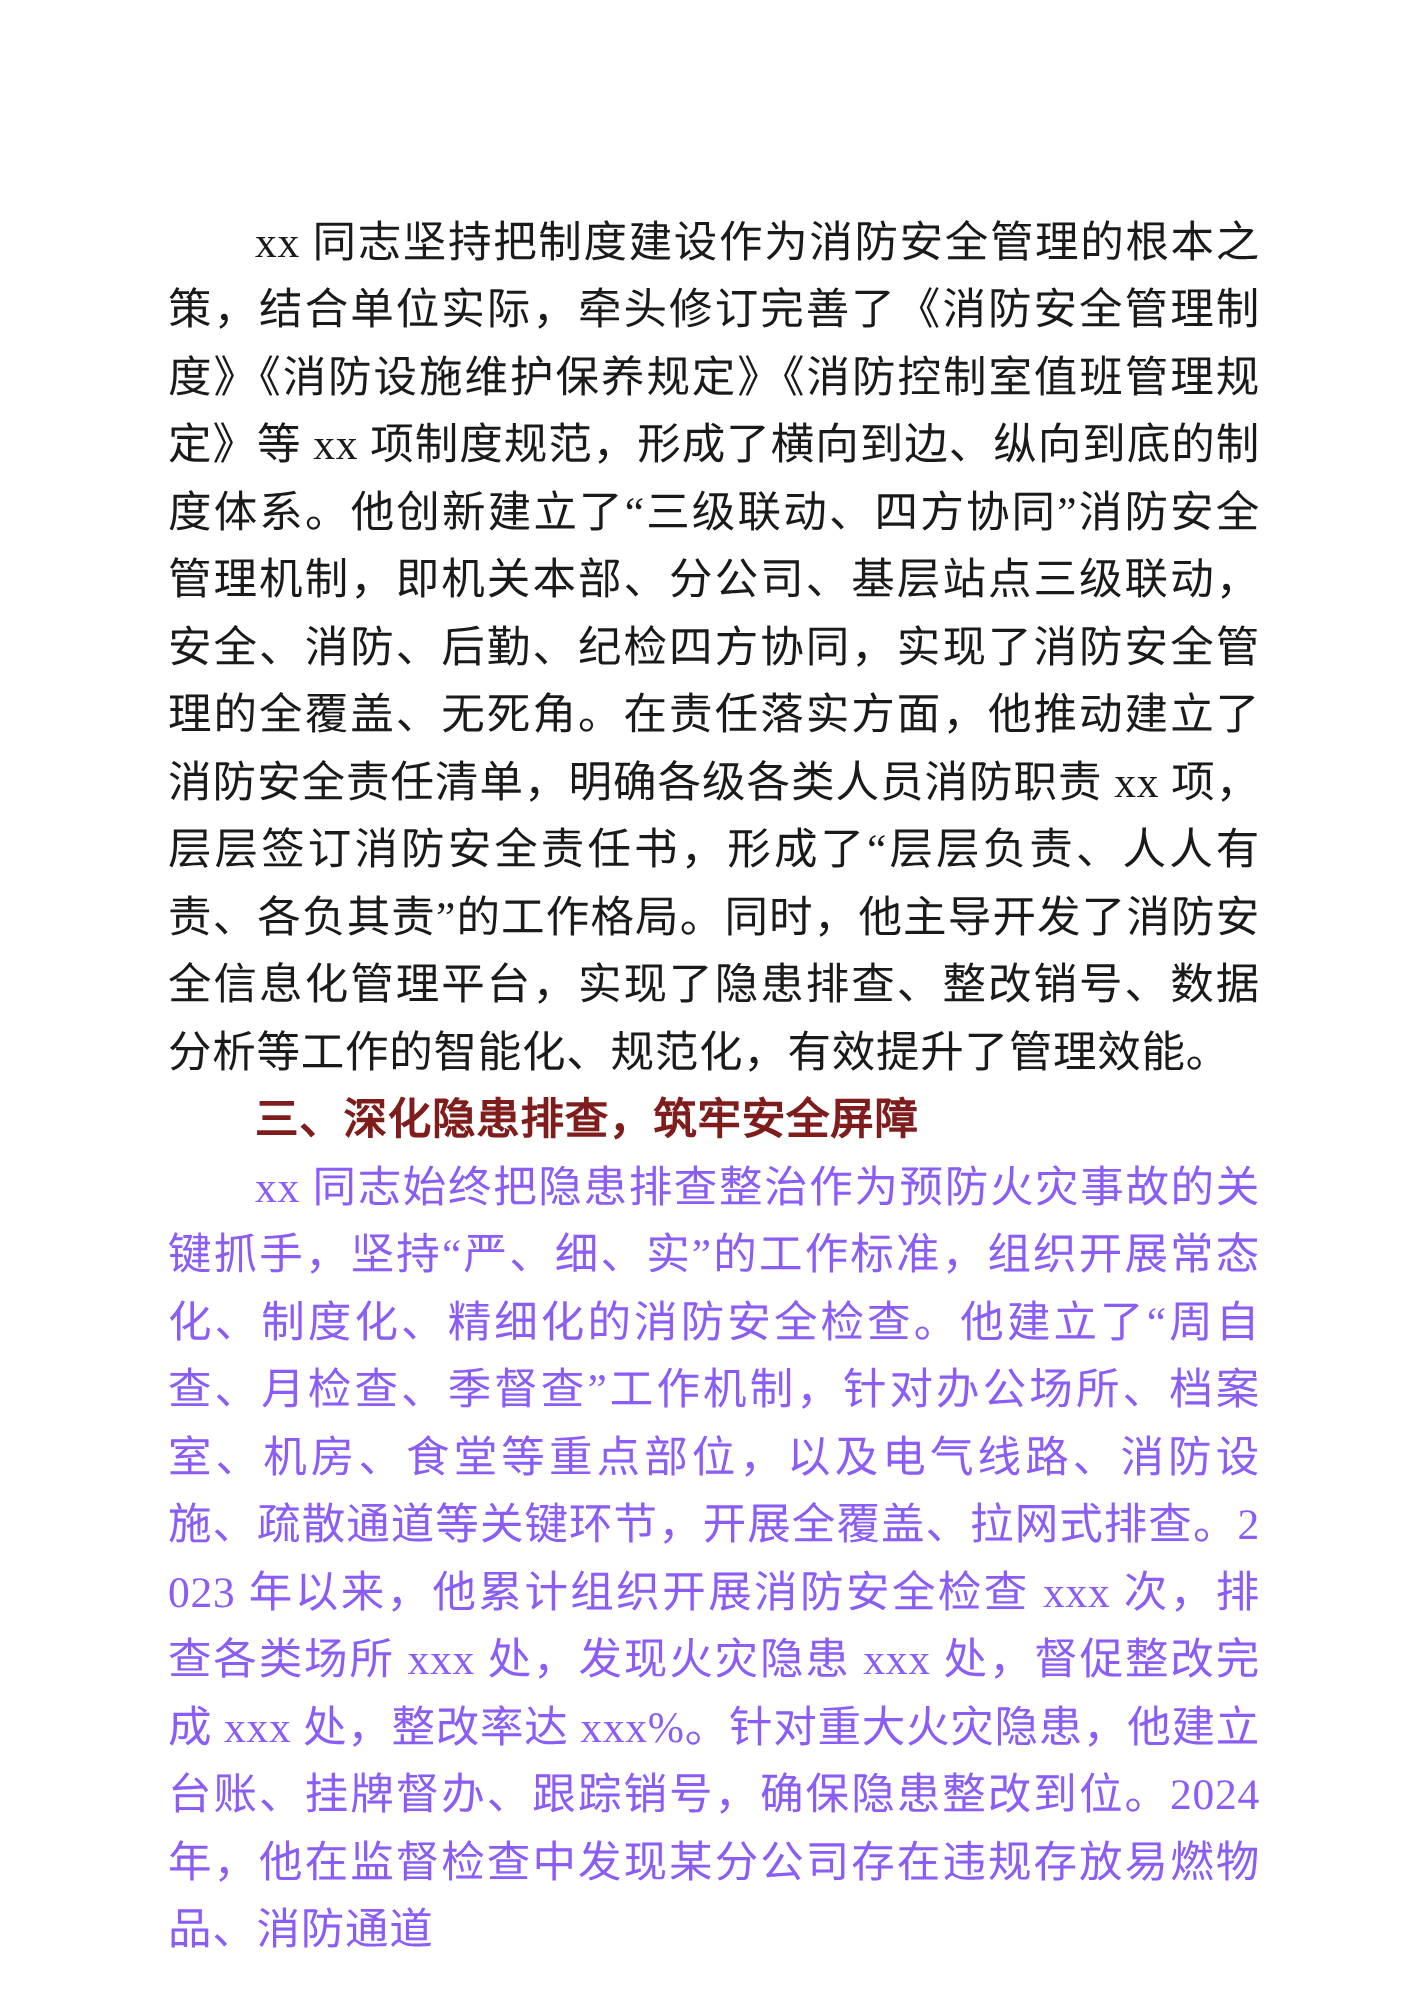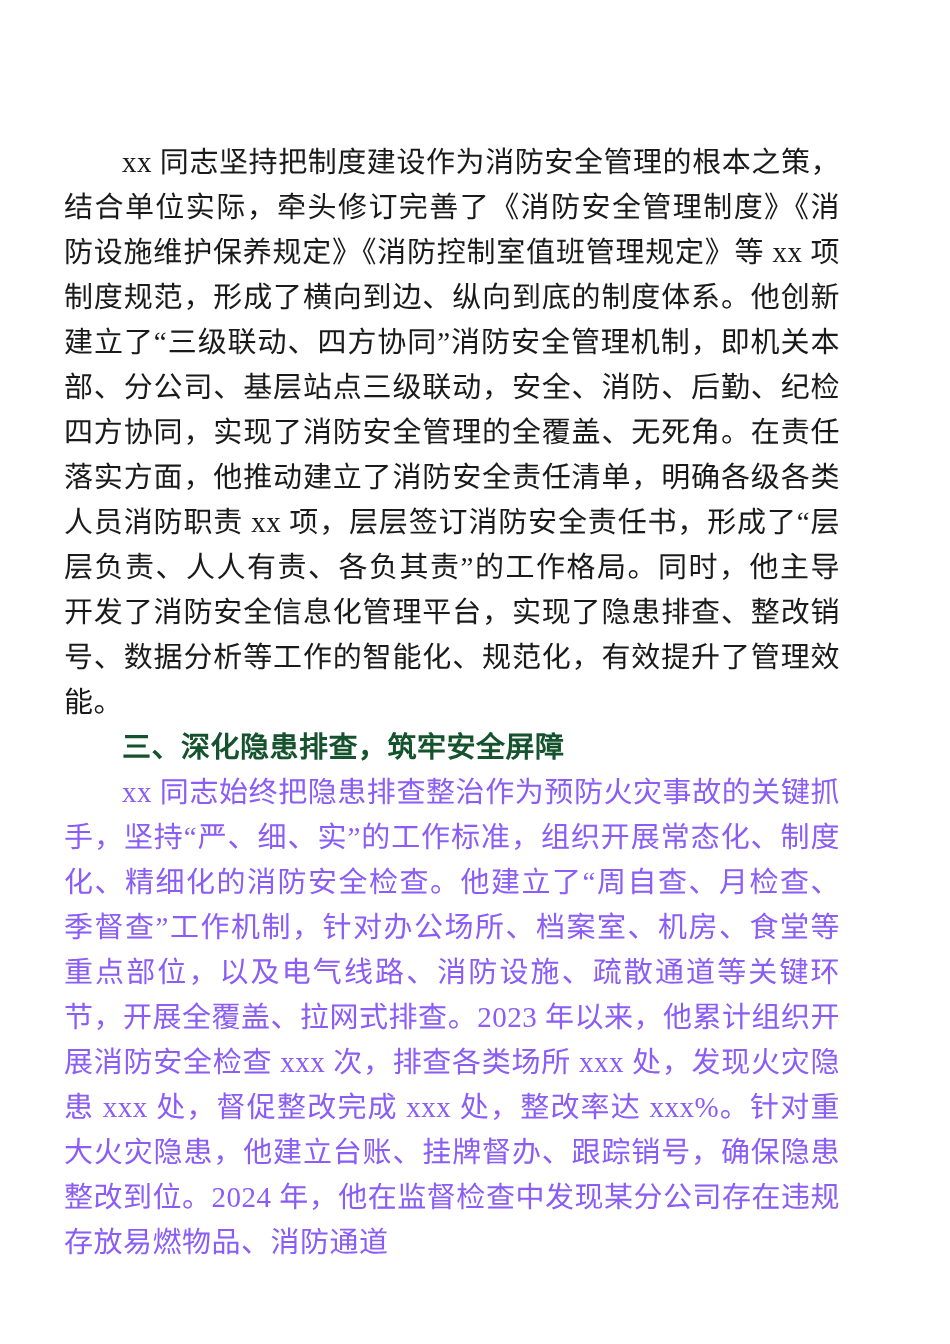--- a/index.html
+++ b/index.html
@@ -9,21 +9,21 @@
   body {
     width: 950px;
     height: 1344px;
     background: #ffffff;
     font-family: "Liberation Serif", serif;
   }
   .page {
     box-sizing: border-box;
     width: 950px;
     height: 1344px;
-    padding: 140px 110px 0 64px;
+    padding: 140px 110px 0 112px;
     overflow: hidden;
     background: #ffffff;
   }
   .para {
     margin: 0;
     font-size: 29px;
     line-height: 45px;
     text-align: justify;
     text-justify: inter-ideograph;
     text-indent: 2em;
@@ -38,15 +38,15 @@
     font-weight: 700;
     text-indent: 2em;
     letter-spacing: 0.5px;
   }
 </style>
 </head>
 <body style="background: rgb(255, 255, 255);">
 
 <div class="page">
   <p class="para" style="color: rgb(26, 26, 26);">xx 同志坚持把制度建设作为消防安全管理的根本之策，结合单位实际，牵头修订完善了《消防安全管理制度》《消防设施维护保养规定》《消防控制室值班管理规定》等 xx 项制度规范，形成了横向到边、纵向到底的制度体系。他创新建立了“三级联动、四方协同”消防安全管理机制，即机关本部、分公司、基层站点三级联动，安全、消防、后勤、纪检四方协同，实现了消防安全管理的全覆盖、无死角。在责任落实方面，他推动建立了消防安全责任清单，明确各级各类人员消防职责 xx 项，层层签订消防安全责任书，形成了“层层负责、人人有责、各负其责”的工作格局。同时，他主导开发了消防安全信息化管理平台，实现了隐患排查、整改销号、数据分析等工作的智能化、规范化，有效提升了管理效能。</p>
-  <h2 class="heading" style="color: #14532d; font-family: Liberation Serif, serif;">三、深化隐患排查，筑牢安全屏障</h2>
+  <h2 class="heading" style="color: #7f1d1d; font-family: Liberation Serif, serif;">三、深化隐患排查，筑牢安全屏障</h2>
   <p class="para" style="color: #8b5cf6;">xx 同志始终把隐患排查整治作为预防火灾事故的关键抓手，坚持“严、细、实”的工作标准，组织开展常态化、制度化、精细化的消防安全检查。他建立了“周自查、月检查、季督查”工作机制，针对办公场所、档案室、机房、食堂等重点部位，以及电气线路、消防设施、疏散通道等关键环节，开展全覆盖、拉网式排查。2023 年以来，他累计组织开展消防安全检查 xxx 次，排查各类场所 xxx 处，发现火灾隐患 xxx 处，督促整改完成 xxx 处，整改率达 xxx%。针对重大火灾隐患，他建立台账、挂牌督办、跟踪销号，确保隐患整改到位。2024 年，他在监督检查中发现某分公司存在违规存放易燃物品、消防通道</p>
 </div>
 
 </body></html>

